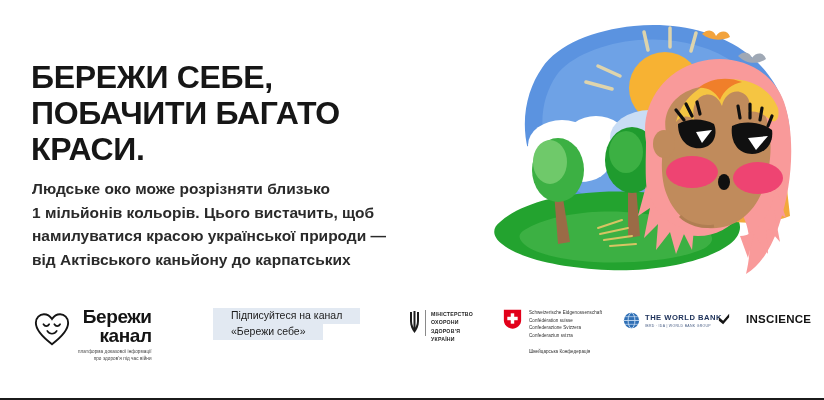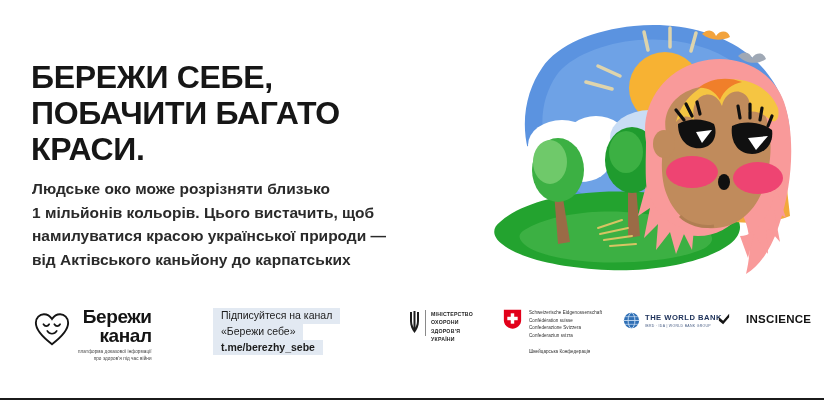--- a/index.html
+++ b/index.html
@@ -102,21 +102,21 @@
     position: absolute;
     left: 213px;
     top: 12px;
     font-size: 10.5px;
     line-height: 1.5;
     color: #1c1c1c;
   }
   #telegram-block .tg-line {
     display: inline-block;
     background: #e2e9f2;
-    padding: 0px 8px;
+    padding: 0px 18px;
     white-space: nowrap;
   }
   #telegram-block .tg-handle { font-weight: bold; }
 
   
   #ministry-logo {
     position: absolute;
     left: 409px;
     top: 14px;
     display: flex;
@@ -369,21 +369,20 @@
         <div id="brand-tagline">
           <span>платформа доказової інформації</span>
           <span>про здоров'я під час війни</span>
         </div>
       </div>
     </div>
 
     <div id="telegram-block">
       <div><span class="tg-line">Підписуйтеся на канал</span></div>
       <div><span class="tg-line">«Бережи себе»</span></div>
-      <div><span class="tg-line tg-handle">t.me/berezhy_sebe</span></div>
     </div>
 
     <div id="ministry-logo">
       <div id="trident">
         <svg viewBox="0 0 22 52" xmlns="http://www.w3.org/2000/svg">
           <path d="M2 4 L2 22 C2 32 6 40 11 46 C16 40 20 32 20 22 L20 4
                    L16 4 L16 22 C16 28 14 33 11 37 C8 33 6 28 6 22 L6 4 Z" fill="#1c1c1c"></path>
           <path d="M9 2 L13 2 L13 40 L9 40 Z" fill="#1c1c1c"></path>
         </svg>
       </div>

